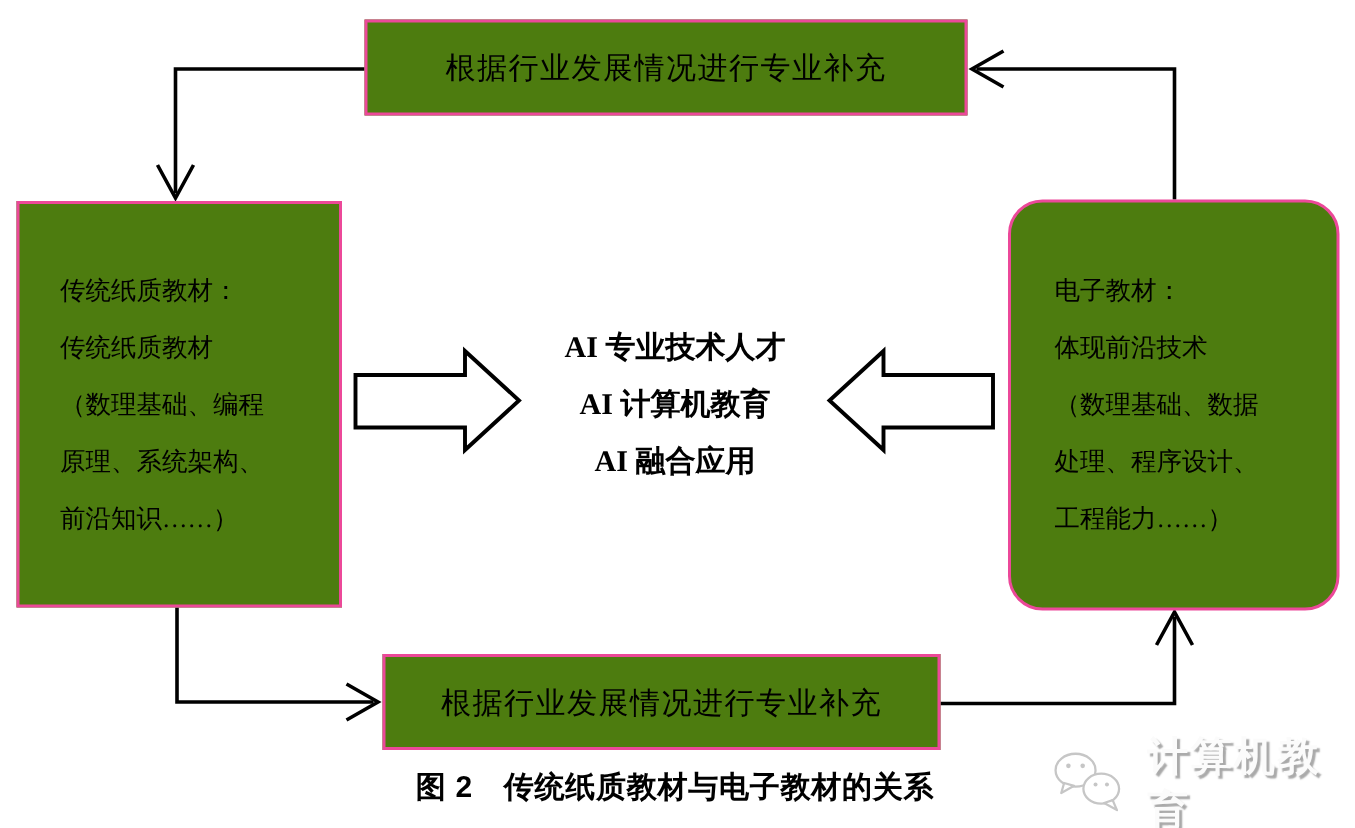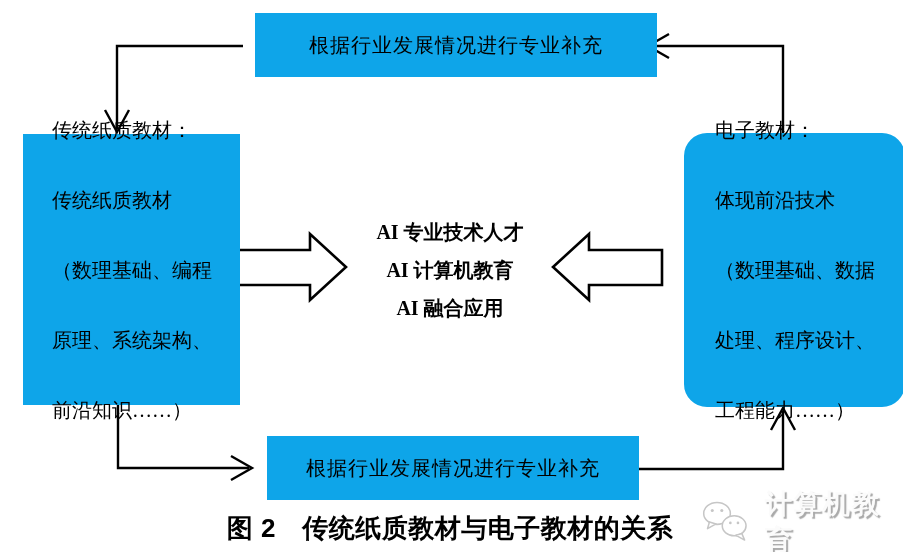--- a/index.html
+++ b/index.html
@@ -14,38 +14,36 @@
     overflow: hidden;
   }
   #connector-layer {
     position: absolute;
     left: 0; top: 0;
     width: 903px; height: 552px;
     z-index: 1;
   }
   .dbox {
     position: absolute;
-    border: 2px solid #0ea5e9;
-    background: #0ea5e9;
+    border: 2px solid #ec4899;
+    background: #4d7c0f;
     z-index: 2;
     display: flex;
     align-items: center;
     justify-content: center;
-    margin-left: 12px;
   }
   .dbox.single {
     font-size: 20px;
     letter-spacing: 1px;
   }
   .dbox.multi {
     flex-direction: column;
     align-items: flex-start;
     justify-content: center;
-    font-size: 20px;
-    gap: 32px;
+    font-size: 17px;
   }
   .dbox.multi .bline {
     line-height: 38px;
     white-space: nowrap;
   }
   #top-box    { left: 243px; top: 13px;  width: 402px; height: 64px; }
   #bottom-box { left: 255px; top: 436px; width: 372px; height: 64px; }
   #left-box   { left: 11px;  top: 134px; width: 217px; height: 271px; padding-left: 27px; }
   #right-box  { left: 672px; top: 133px; width: 221px; height: 274px; padding-left: 29px; border-radius: 23px; }
   #center-text {
@@ -56,21 +54,21 @@
     z-index: 2;
     font-weight: bold;
   }
   #center-text .cline { line-height: 38px; white-space: nowrap; }
   #caption {
     position: absolute;
     left: 150px; top: 511px; width: 600px;
     text-align: center;
     font-family: "Liberation Sans", "DejaVu Sans", sans-serif;
     font-weight: bold;
-    font-size: 26px;
+    font-size: 20px;
     z-index: 2;
     letter-spacing: 0.5px;
   }
   #watermark {
     position: absolute;
     left: 698px; top: 486px;
     display: flex;
     align-items: center;
     z-index: 3;
   }

